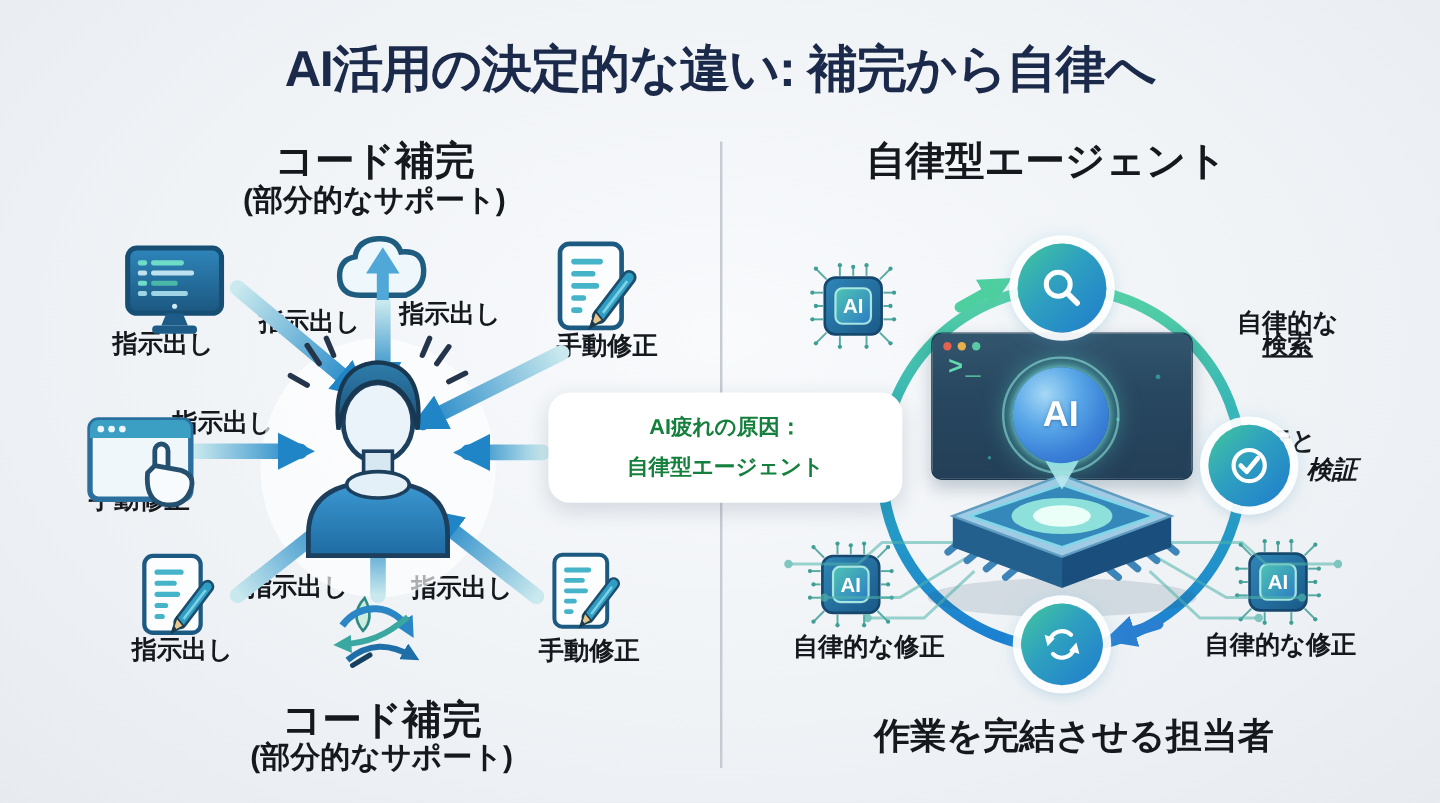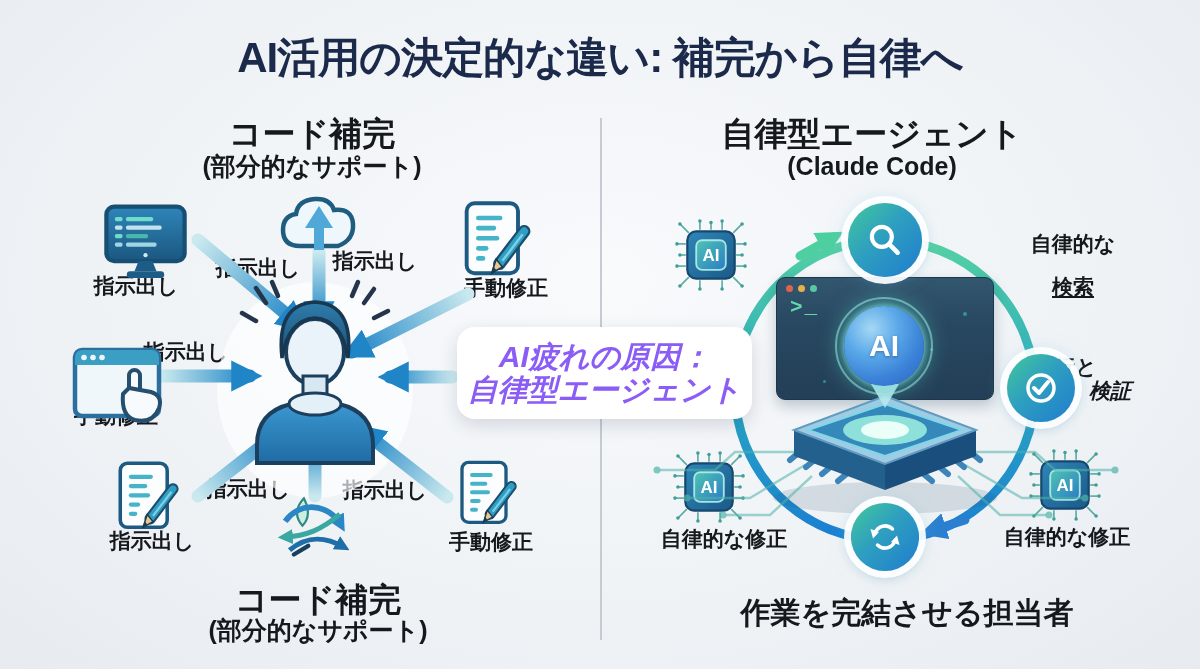--- a/index.html
+++ b/index.html
@@ -20,21 +20,21 @@
   .hdr2{transform:translateX(-50%);font-size:25px;font-weight:800;color:#15181d;white-space:nowrap;}
   .lbl{transform:translate(-50%,-50%);font-size:21px;font-weight:800;color:#15181d;white-space:nowrap;}
   #divider{left:600px;top:118px;width:2px;height:522px;background:#c5cbd3;z-index:0;}
   #fig{left:0;top:0;z-index:1;}
   .layer{position:absolute;left:0;top:0;}
   #callout{
     left:457px;top:327px;width:295px;height:92px;border-radius:18px;
     background:#ffffff;box-shadow:0 6px 18px rgba(30,50,80,0.16);
     z-index:6;display:flex;flex-direction:column;align-items:center;justify-content:center;
   }
-  #callout div{font-size:30px;font-weight:800;color:#8b5cf6;line-height:33px;white-space:nowrap;font-style:italic;}
+  #callout div{font-size:18px;font-weight:800;color:#15803d;line-height:33px;white-space:nowrap;}
   .node{
     position:absolute;border-radius:50%;z-index:5;
     background:linear-gradient(135deg,#43c89b 0%,#2e9fc0 45%,#1f7ccd 100%);
     box-shadow:0 0 0 7px rgba(255,255,255,0.92),0 0 20px rgba(120,200,230,0.55),0 5px 12px rgba(30,80,120,0.25);
     display:flex;align-items:center;justify-content:center;
   }
   #terminal{
     left:776px;top:277px;width:216px;height:121px;border-radius:9px;
     background:linear-gradient(180deg,#33566f 0%,#284760 40%,#243f58 100%);
     border:1px solid #1c374d;z-index:2;box-shadow:0 6px 14px rgba(20,50,80,0.25);
@@ -353,37 +353,36 @@
       <path d="M27.5 12 A10.5 10.5 0 0 0 10 16.5" fill="none" stroke="#ffffff" stroke-width="3.5" stroke-linecap="round"></path>
       <polygon points="5.5,12 14,15 8,21.5" fill="#ffffff"></polygon>
       <path d="M12.5 28 A10.5 10.5 0 0 0 30 23.5" fill="none" stroke="#ffffff" stroke-width="3.5" stroke-linecap="round"></path>
       <polygon points="34.5,28 26,25 32,18.5" fill="#ffffff"></polygon>
     </svg>
   </div>
 
   <div class="abs hdr1" style="left:312px;top:112px;">コード補完</div>
   <div class="abs hdr2" style="left:312px;top:150px;">(部分的なサポート)</div>
   <div class="abs hdr1" style="left:872px;top:112px;">自律型エージェント</div>
-  <div class="abs hdr2" style="left:872px;top:152px;">(Claude Code)</div>
   <div class="abs hdr1" style="left:318px;top:578px;">コード補完</div>
   <div class="abs hdr2" style="left:318px;top:614px;">(部分的なサポート)</div>
-  <div class="abs hdr1" style="left:895px;top:593px;font-size:30px;margin-left:12px;">作業を完結させる担当者</div>
+  <div class="abs hdr1" style="left:895px;top:593px;font-size:30px;">作業を完結させる担当者</div>
 
   <div class="abs lbl" style="left:136px;top:286px;">指示出し</div>
   <div class="abs lbl" style="left:258px;top:268px;">指示出し</div>
   <div class="abs lbl" style="left:375px;top:261px;">指示出し</div>
   <div class="abs lbl" style="left:506px;top:288px;">手動修正</div>
   <div class="abs lbl" style="left:186px;top:352px;">指示出し</div>
   <div class="abs lbl" style="left:116px;top:416px;">手動修正</div>
   <div class="abs lbl" style="left:152px;top:541px;">指示出し</div>
   <div class="abs lbl" style="left:248px;top:489px;">指示出し</div>
   <div class="abs lbl" style="left:385px;top:490px;">指示出し</div>
   <div class="abs lbl" style="left:491px;top:542px;">手動修正</div>
 
-  <div class="abs lbl" style="left:1073px;top:244px;">自律的な</div>
+  <div class="abs lbl" style="left:1073px;top:269px;">自律的な</div>
   <div class="abs lbl" style="left:1073px;top:287px;text-decoration:underline;">検索</div>
   <div class="abs lbl" style="left:1065px;top:367px;">実行と</div>
   <div class="abs lbl" style="left:1110px;top:391px;font-style:italic;">検証</div>
   <div class="abs lbl" style="left:724px;top:539px;">自律的な修正</div>
   <div class="abs lbl" style="left:1067px;top:537px;">自律的な修正</div>
 
   <div class="abs" id="callout">
     <div>AI疲れの原因：</div>
     <div>自律型エージェント</div>
   </div>

